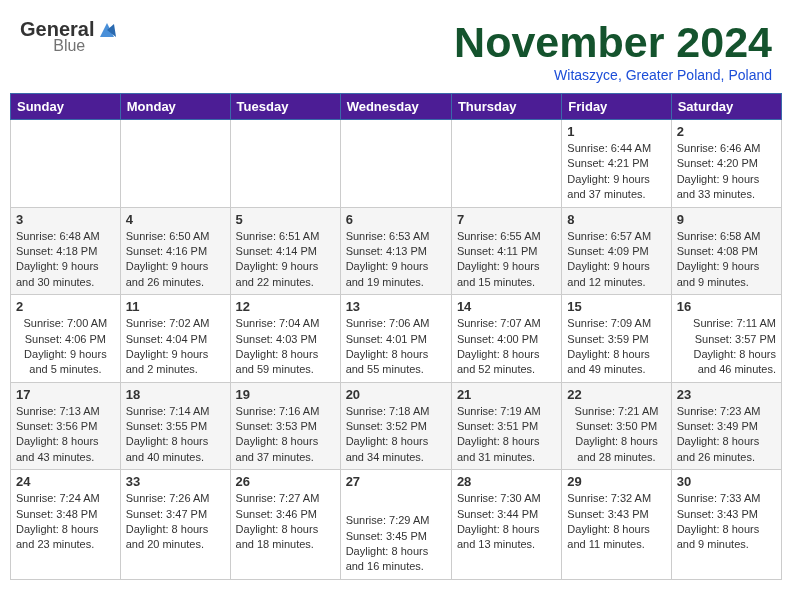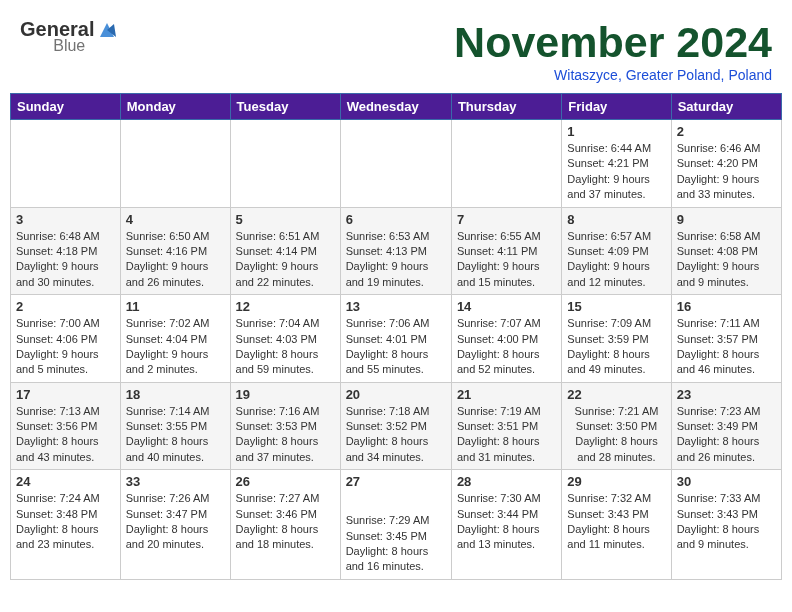--- a/index.html
+++ b/index.html
@@ -171,21 +171,21 @@
         <td>
           <span class="day-number">9</span>
           <div class="day-info" style="white-space: pre-line;">Sunrise: 6:58 AM
 Sunset: 4:08 PM
 Daylight: 9 hours and 9 minutes.</div>
         </td>
       </tr>
       <tr>
         <td>
           <span class="day-number">2</span>
-          <div class="day-info" style="white-space: pre-line;">Sunrise: 7:00 AM
+          <div class="day-info" style="white-space: pre-line; text-align: center;">Sunrise: 7:00 AM
 Sunset: 4:06 PM
 Daylight: 9 hours and 5 minutes.</div>
         </td>
         <td>
           <span class="day-number">11</span>
           <div class="day-info" style="white-space: pre-line;">Sunrise: 7:02 AM
 Sunset: 4:04 PM
 Daylight: 9 hours and 2 minutes.</div>
         </td>
         <td>
@@ -207,21 +207,21 @@
 Daylight: 8 hours and 52 minutes.</div>
         </td>
         <td>
           <span class="day-number">15</span>
           <div class="day-info" style="white-space: pre-line;">Sunrise: 7:09 AM
 Sunset: 3:59 PM
 Daylight: 8 hours and 49 minutes.</div>
         </td>
         <td>
           <span class="day-number">16</span>
-          <div class="day-info" style="white-space: pre-line;">Sunrise: 7:11 AM
+          <div class="day-info" style="white-space: pre-line; text-align: right;">Sunrise: 7:11 AM
 Sunset: 3:57 PM
 Daylight: 8 hours and 46 minutes.</div>
         </td>
       </tr>
       <tr>
         <td>
           <span class="day-number">17</span>
           <div class="day-info" style="white-space: pre-line;">Sunrise: 7:13 AM
 Sunset: 3:56 PM
 Daylight: 8 hours and 43 minutes.</div>

